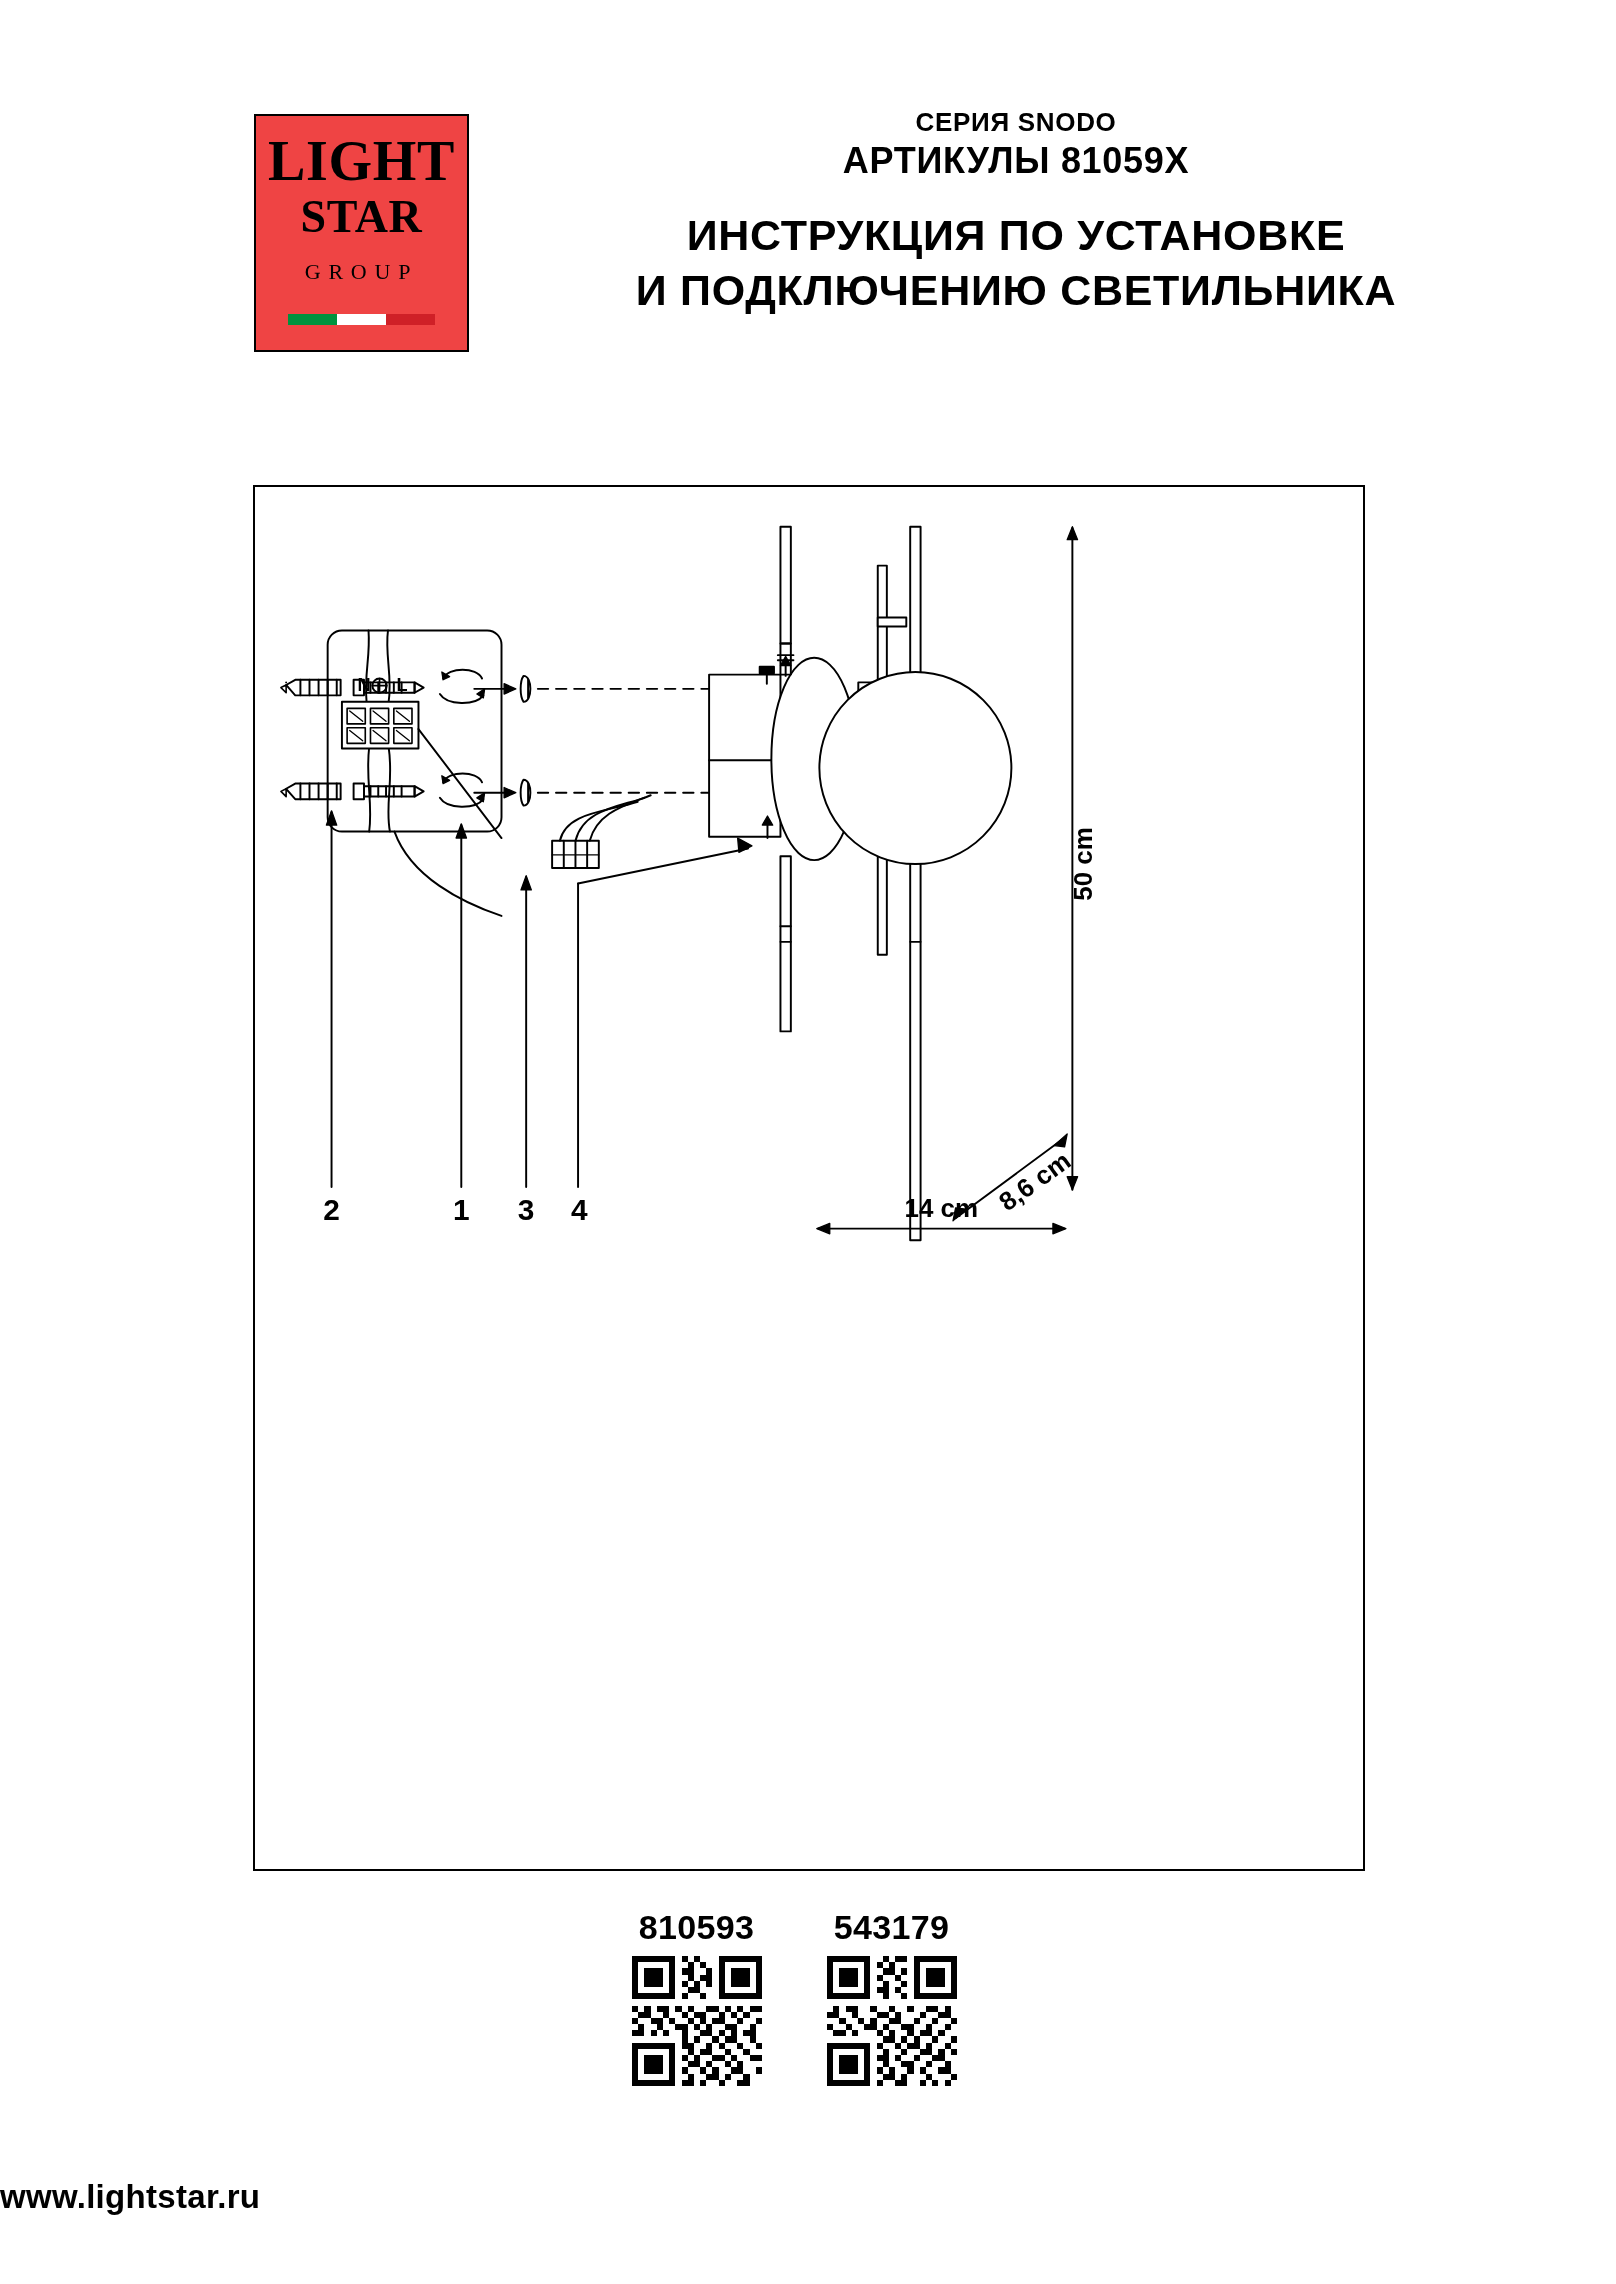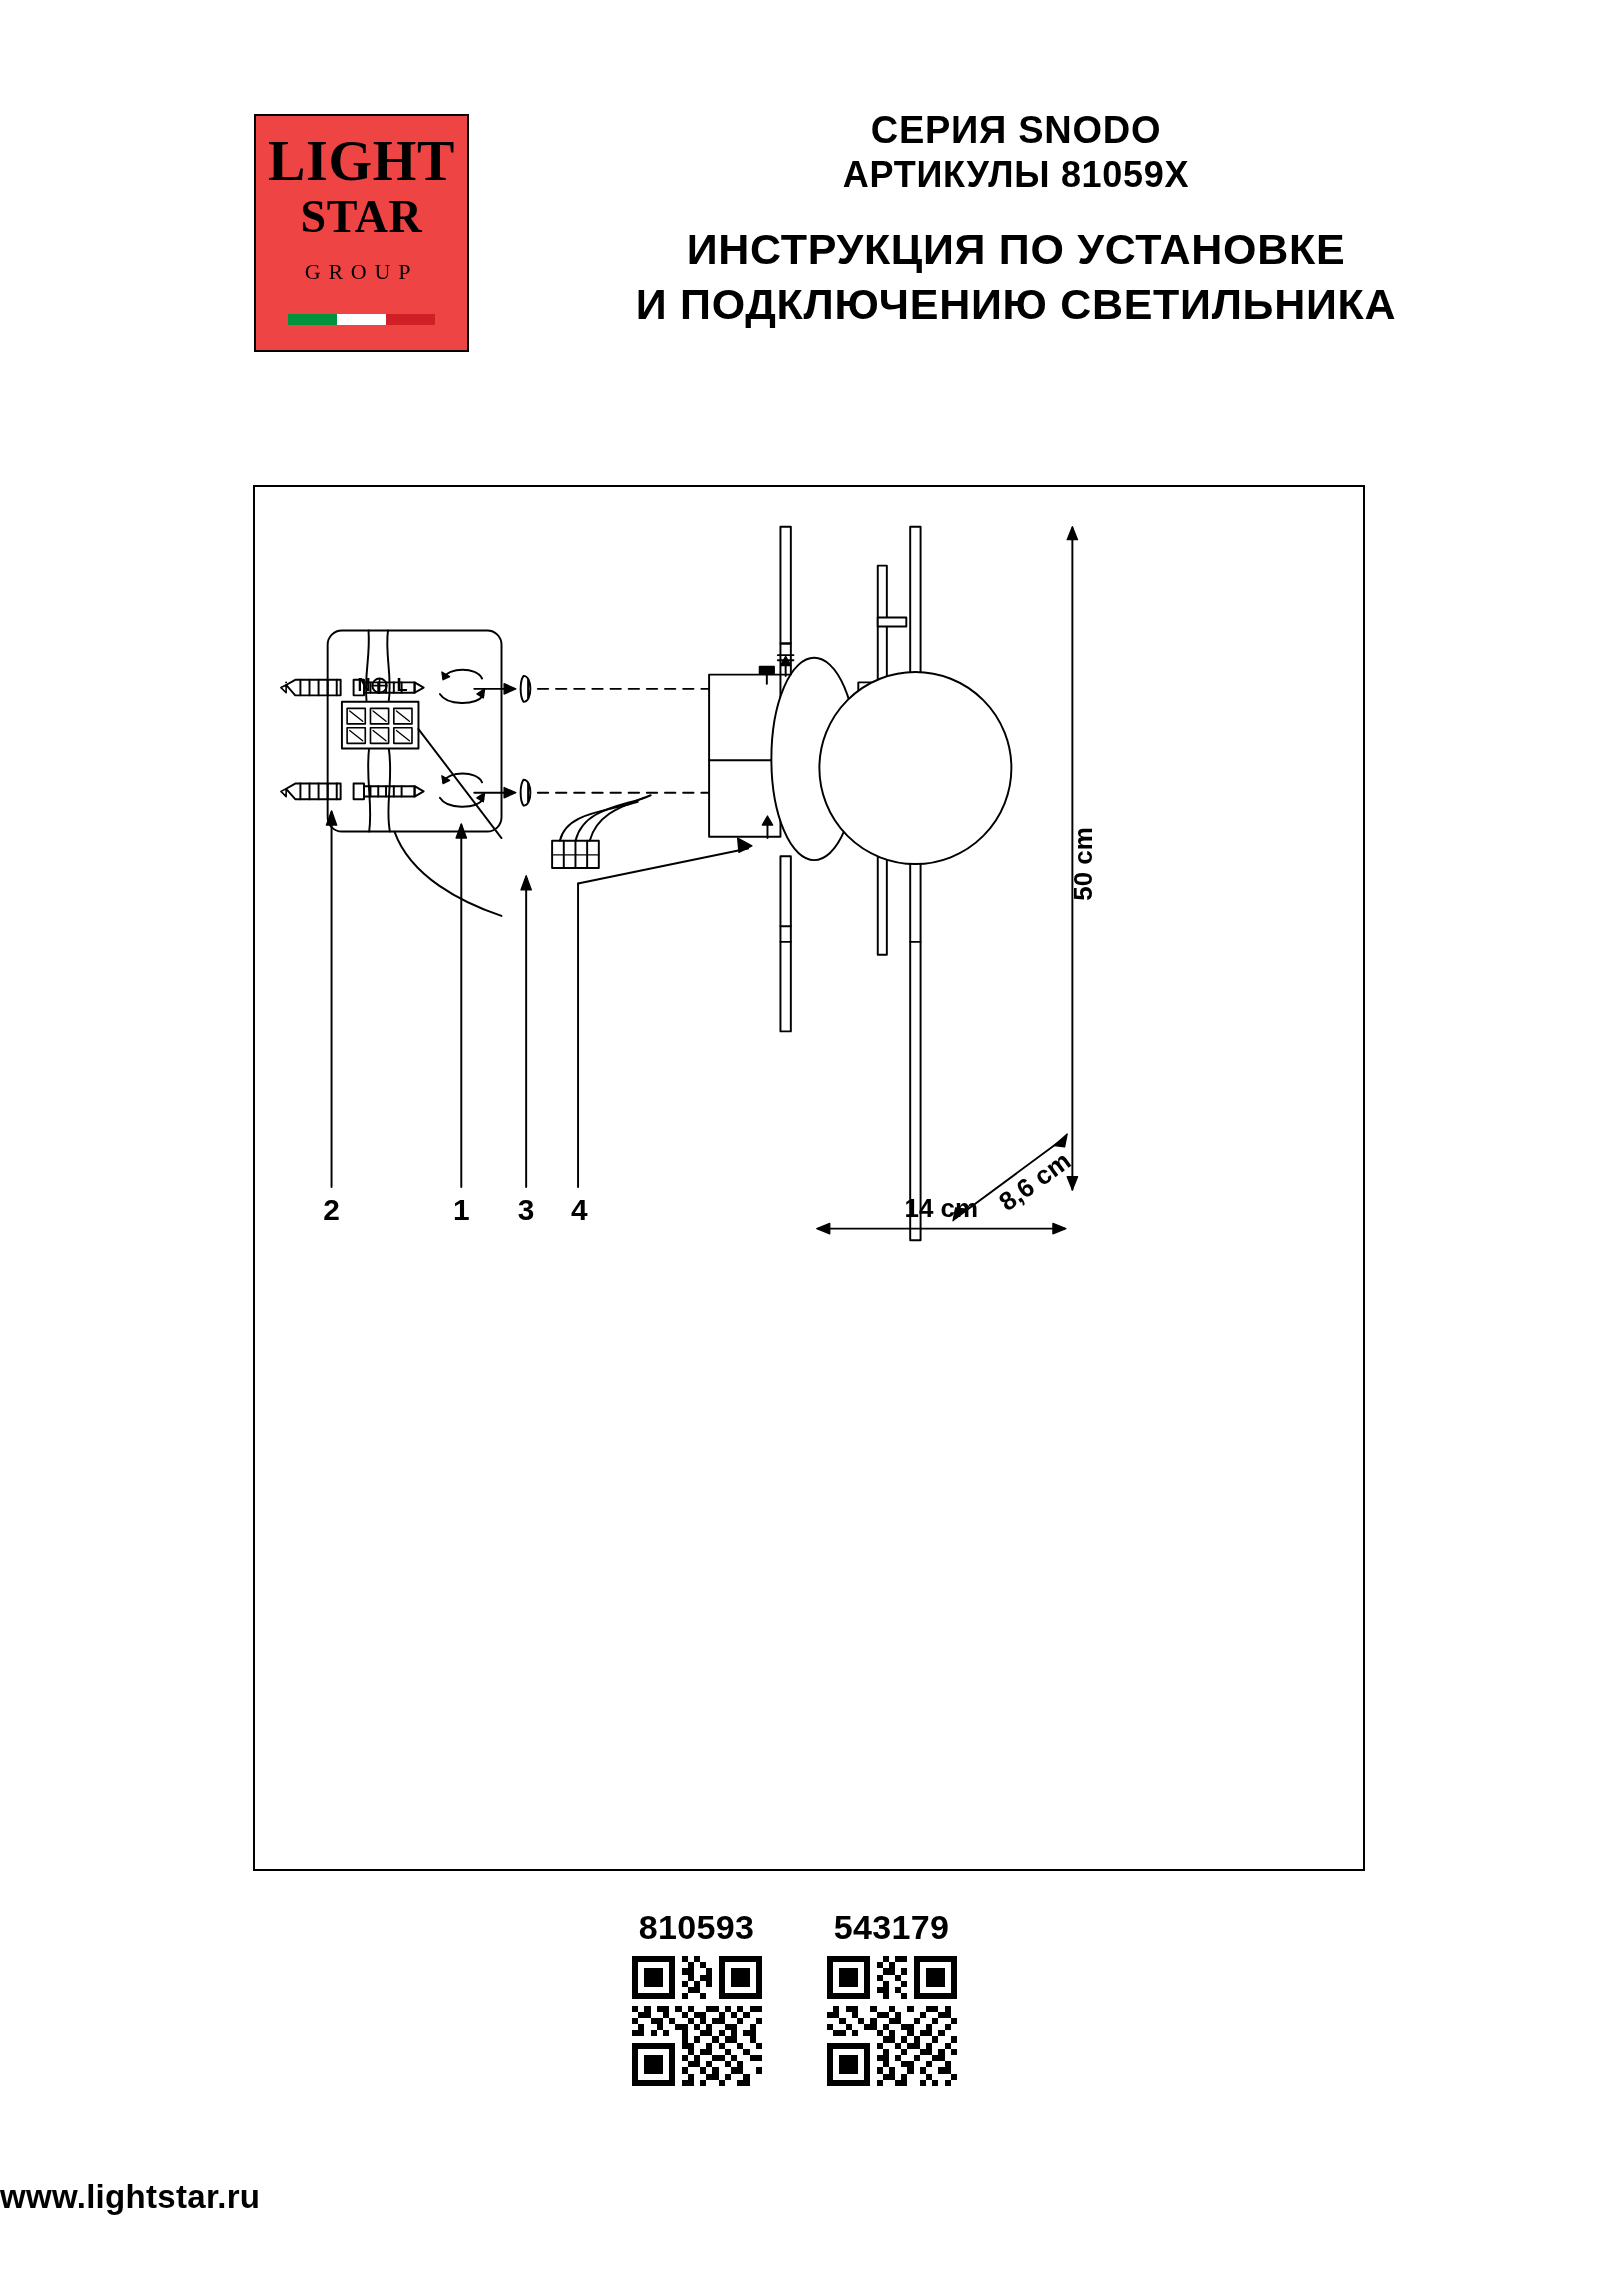--- a/index.html
+++ b/index.html
@@ -82,21 +82,21 @@
   .logo-flag span { display: block; height: 100%; flex: 1 1 33.33%; }
 
   .title-block {
     position: absolute;
     left: 508px;
     top: 0;
     width: 1016px;
     text-align: center;
   }
   .title-series {
-    font-size: 38px;
+    font-size: 26px;
     font-weight: bold;
     letter-spacing: 0.7px;
     line-height: 1.22;
   }
   .title-article {
     font-size: 36px;
     font-weight: bold;
     letter-spacing: 0.7px;
     line-height: 1.22;
   }

